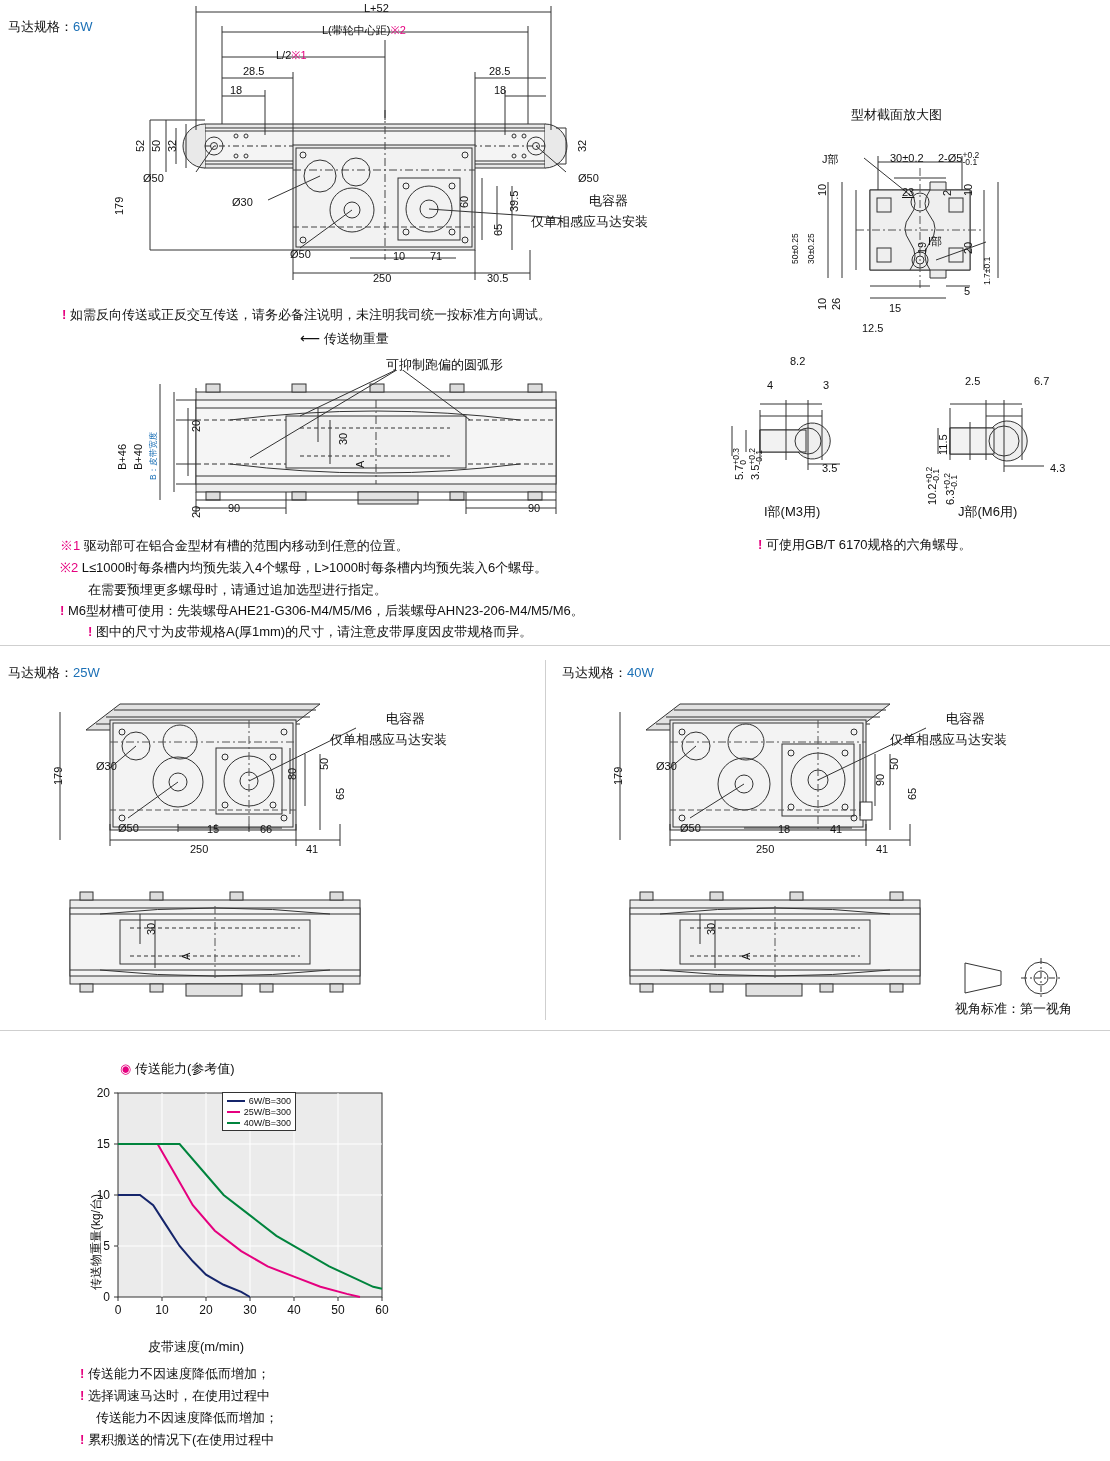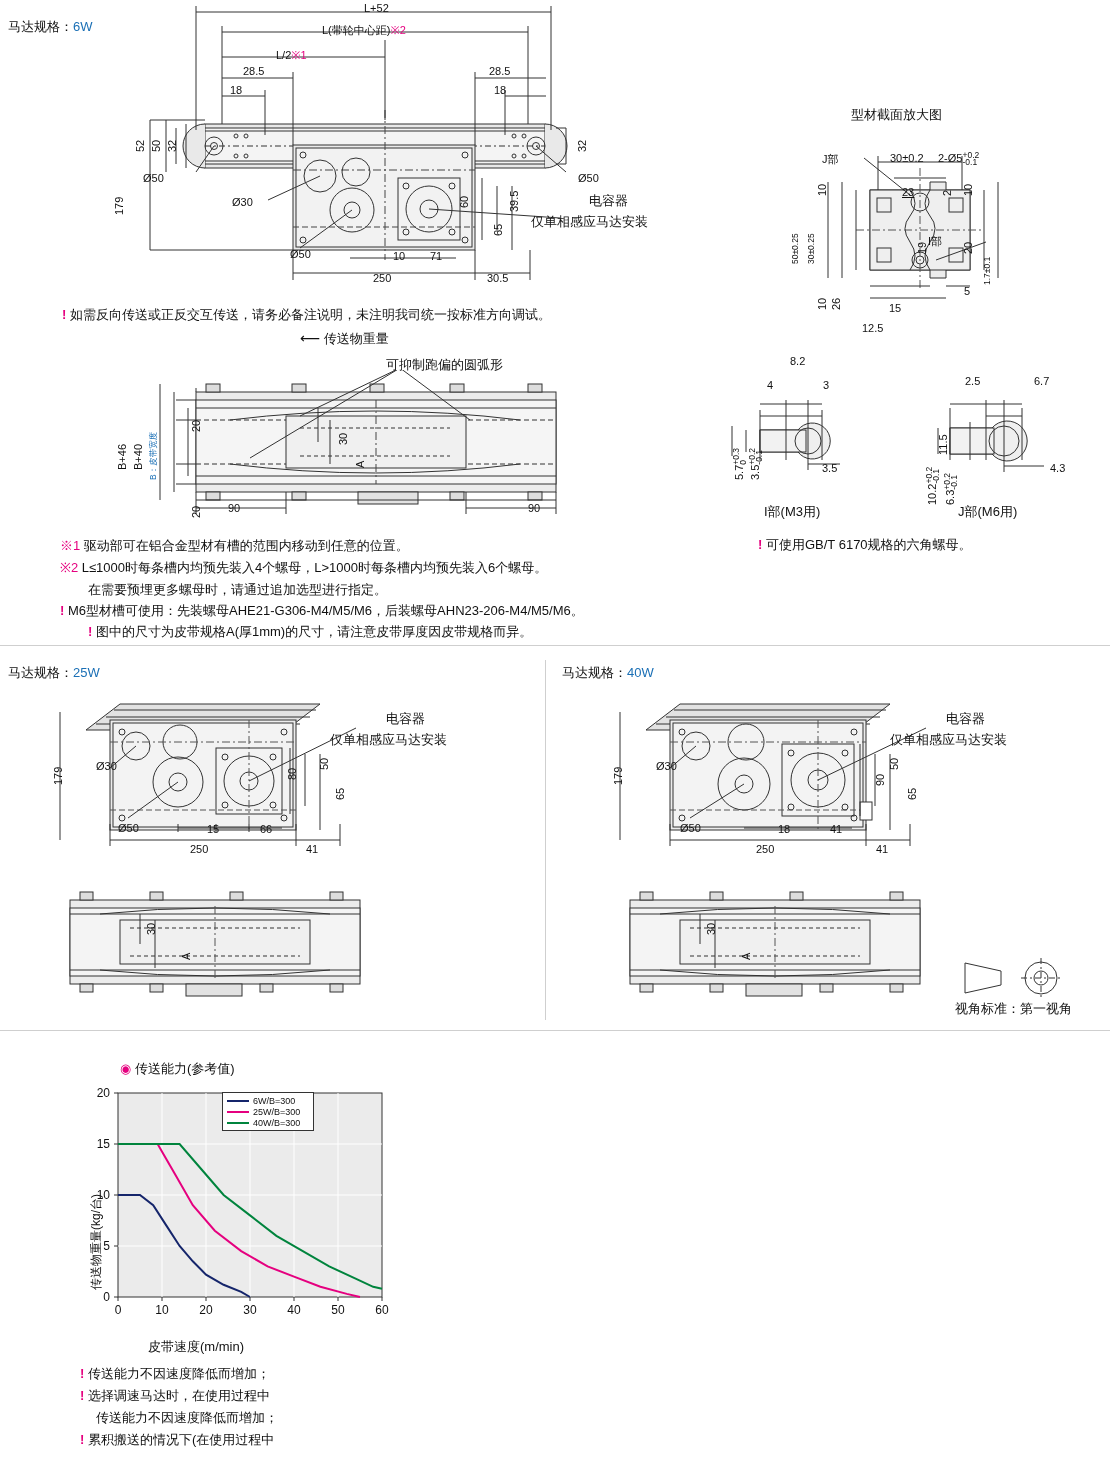--- a/index.html
+++ b/index.html
@@ -622,21 +622,21 @@
       <line x1="48" y1="18" x2="44" y2="18" stroke="#333"></line>
       <text x="40" y="22" text-anchor="end" font-size="12" font-family="&quot;Liberation Sans&quot;, sans-serif" fill="#111">20</text>
       <path d="M48.0,120.0 L70.0,120.0 L83.2,130.2 L96.4,150.6 L109.6,171.0 L122.8,186.3 L136.0,199.6 L153.6,209.8 L171.2,216.9 L180.0,222.0" fill="none" stroke="#15256b" stroke-width="2"></path>
       <path d="M48.0,69.0 L87.6,69.0 L105.2,99.6 L122.8,130.2 L144.8,155.7 L171.2,176.1 L197.6,191.4 L224.0,201.6 L250.4,211.8 L276.8,218.9 L290.0,222.0" fill="none" stroke="#e5007f" stroke-width="2"></path>
       <path d="M48.0,69.0 L109.6,69.0 L131.6,94.5 L153.6,120.0 L180.0,140.4 L206.4,160.8 L232.8,176.1 L259.2,191.4 L285.6,203.6 L303.2,211.8 L312.0,213.8" fill="none" stroke="#00843d" stroke-width="2"></path>
     </svg>
 </div>
 <div class="lbl sm rot90" style="left:88px; top:1290px; font-size:12px;">传送物重量(kg/台)</div>
 <div class="lbl" style="left:148px; top:1338px; font-size:13px;">皮带速度(m/min)</div>
 
-<div class="legend-box" style="left:222px; top:1092px; width:92px;">
+<div class="legend-box" style="left:222px; top:1092px; width:74px;">
   <div class="legend-row">
     <span class="legend-line" style="border-color:#15256b;"></span>
     <span>6W/B=300</span>
   </div>
   <div class="legend-row">
     <span class="legend-line" style="border-color:#e5007f;"></span>
     <span>25W/B=300</span>
   </div>
   <div class="legend-row">
     <span class="legend-line" style="border-color:#00843d;"></span>

